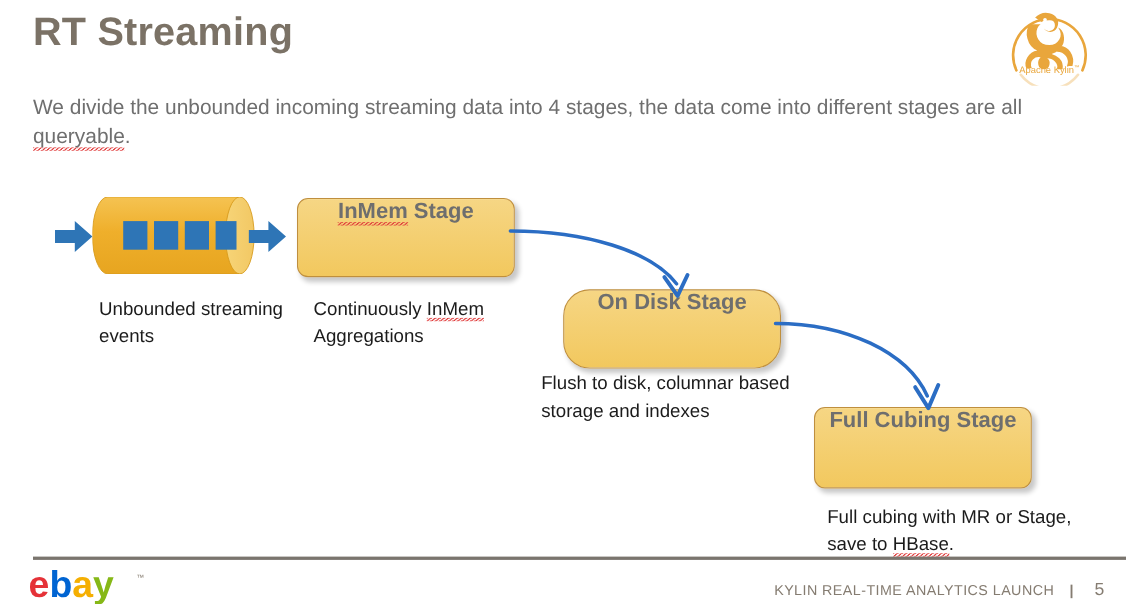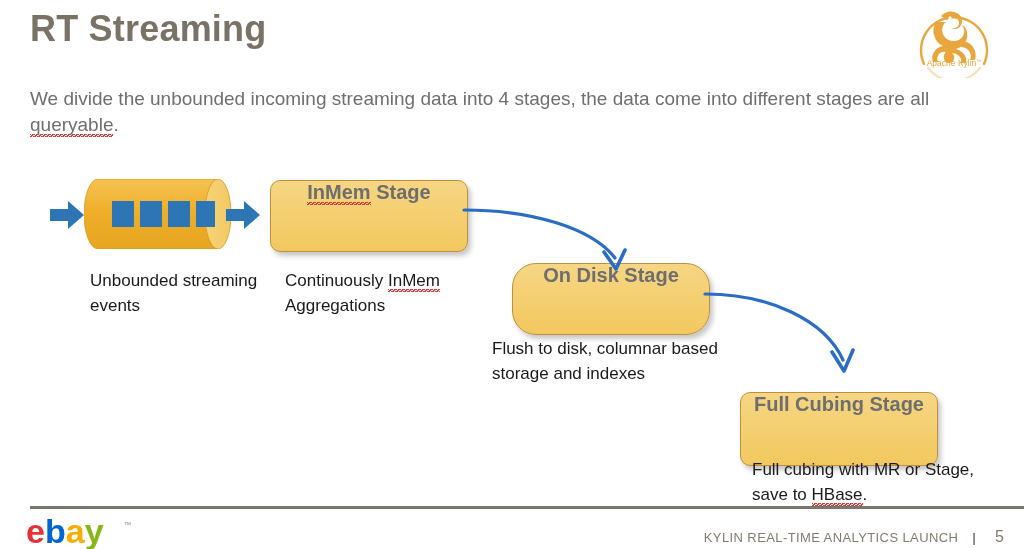--- a/index.html
+++ b/index.html
@@ -73,21 +73,21 @@
   .stage-label {
     font-size: 20px;
     font-weight: bold;
     color: #6E6E6E;
     white-space: nowrap;
     font-family: "Liberation Sans", sans-serif;
   }
 
   #box-inmem      { left: 270px; top: 180px; width: 196px; height: 70px; }
   #box-ondisk     { left: 512px; top: 263px; width: 196px; height: 70px; border-radius: 24px; }
-  #box-fullcubing { left: 740px; top: 370px; width: 196px; height: 72px; margin-top: 22px; }
+  #box-fullcubing { left: 740px; top: 370px; width: 196px; height: 72px; }
 
   .caption {
     position: absolute;
     font-size: 17px;
     line-height: 25px;
     color: #1b1b1b;
     font-family: "Liberation Sans", sans-serif;
   }
   #caption-unbounded  { left: 90px;  top: 268px; width: 190px; }
   #caption-inmem      { left: 285px; top: 268px; width: 215px; }

